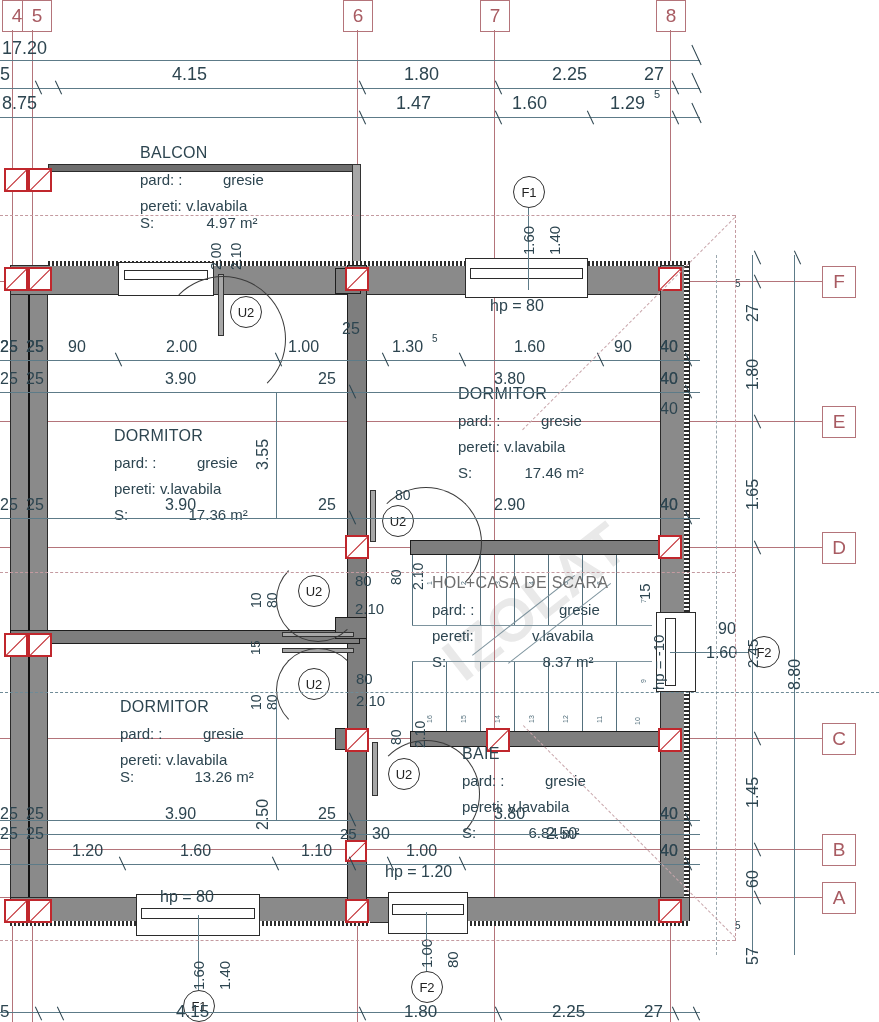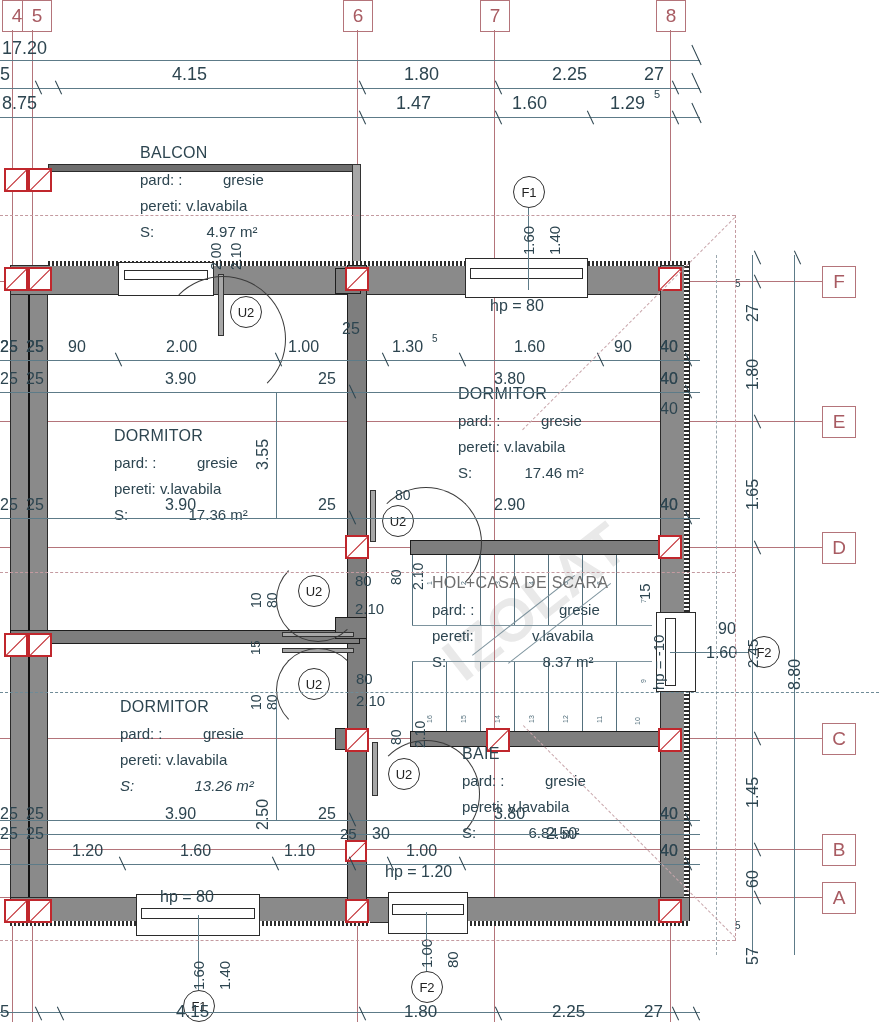--- a/index.html
+++ b/index.html
@@ -335,21 +335,21 @@
     <h4>BALCON</h4>
     <div class="ln" style="margin-top:9px;">
       <span>pard: :</span>
       <span style="display:inline-block;width:32px;"></span>
       <span>gresie</span>
     </div>
     <div class="ln" style="margin-top:9px;">
       <span>pereti:</span>
       <span>v.lavabila</span>
     </div>
-    <div class="ln" style="margin-top:9px;">
+    <div class="ln" style="">
       <span>S:</span>
       <span style="display:inline-block;width:44px;"></span>
       <span>4.97 m²</span>
     </div>
   </div>
 
   <div class="room" style="left:114px;top:427px;">
     <h4>DORMITOR</h4>
     <div class="ln" style="margin-top:9px;">
       <span>pard: :</span>
@@ -408,21 +408,21 @@
     <h4>DORMITOR</h4>
     <div class="ln" style="margin-top:9px;">
       <span>pard: :</span>
       <span style="display:inline-block;width:32px;"></span>
       <span>gresie</span>
     </div>
     <div class="ln" style="margin-top:9px;">
       <span>pereti:</span>
       <span>v.lavabila</span>
     </div>
-    <div class="ln" style="margin-top:9px;font-style:italic;">
+    <div class="ln" style="">
       <span>S:</span>
       <span style="display:inline-block;width:52px;"></span>
       <span>13.26 m²</span>
     </div>
   </div>
 
   <div class="room" style="left:462px;top:745px;">
     <h4>BAIE</h4>
     <div class="ln" style="margin-top:9px;">
       <span>pard: :</span>
@@ -488,21 +488,21 @@
   <div class="txt" style="left:660px;top:805px;font-size:16px;">40</div>
   <div class="tick" style="left:352px;top:812px;"></div>
   <div class="tick" style="left:688px;top:812px;"></div>
 
   <div class="hline" style="left:0px;top:834px;width:700px;"></div>
   <div class="hline" style="left:0px;top:864px;width:700px;"></div>
   <div class="txt" style="left:0px;top:825px;font-size:16px;">25</div>
   <div class="txt" style="left:26px;top:825px;font-size:16px;">25</div>
   <div class="txt" style="left:72px;top:842px;font-size:16px;">1.20</div>
   <div class="txt" style="left:180px;top:842px;font-size:16px;">1.60</div>
-  <div class="txt" style="left:284px;top:842px;font-size:16px;">1.10</div>
+  <div class="txt" style="left:301px;top:842px;font-size:16px;">1.10</div>
   <div class="txt" style="left:340px;top:825px;font-size:15px;">25</div>
   <div class="txt" style="left:372px;top:825px;font-size:16px;">30</div>
   <div class="txt" style="left:406px;top:842px;font-size:16px;">1.00</div>
   <div class="txt" style="left:546px;top:825px;font-size:16px;">2.50</div>
   <div class="txt" style="left:660px;top:842px;font-size:16px;">40</div>
   <div class="tick" style="left:122px;top:856px;"></div>
   <div class="tick" style="left:275px;top:856px;"></div>
   <div class="tick" style="left:352px;top:856px;"></div>
   <div class="tick" style="left:390px;top:856px;"></div>
   <div class="tick" style="left:462px;top:856px;"></div>

